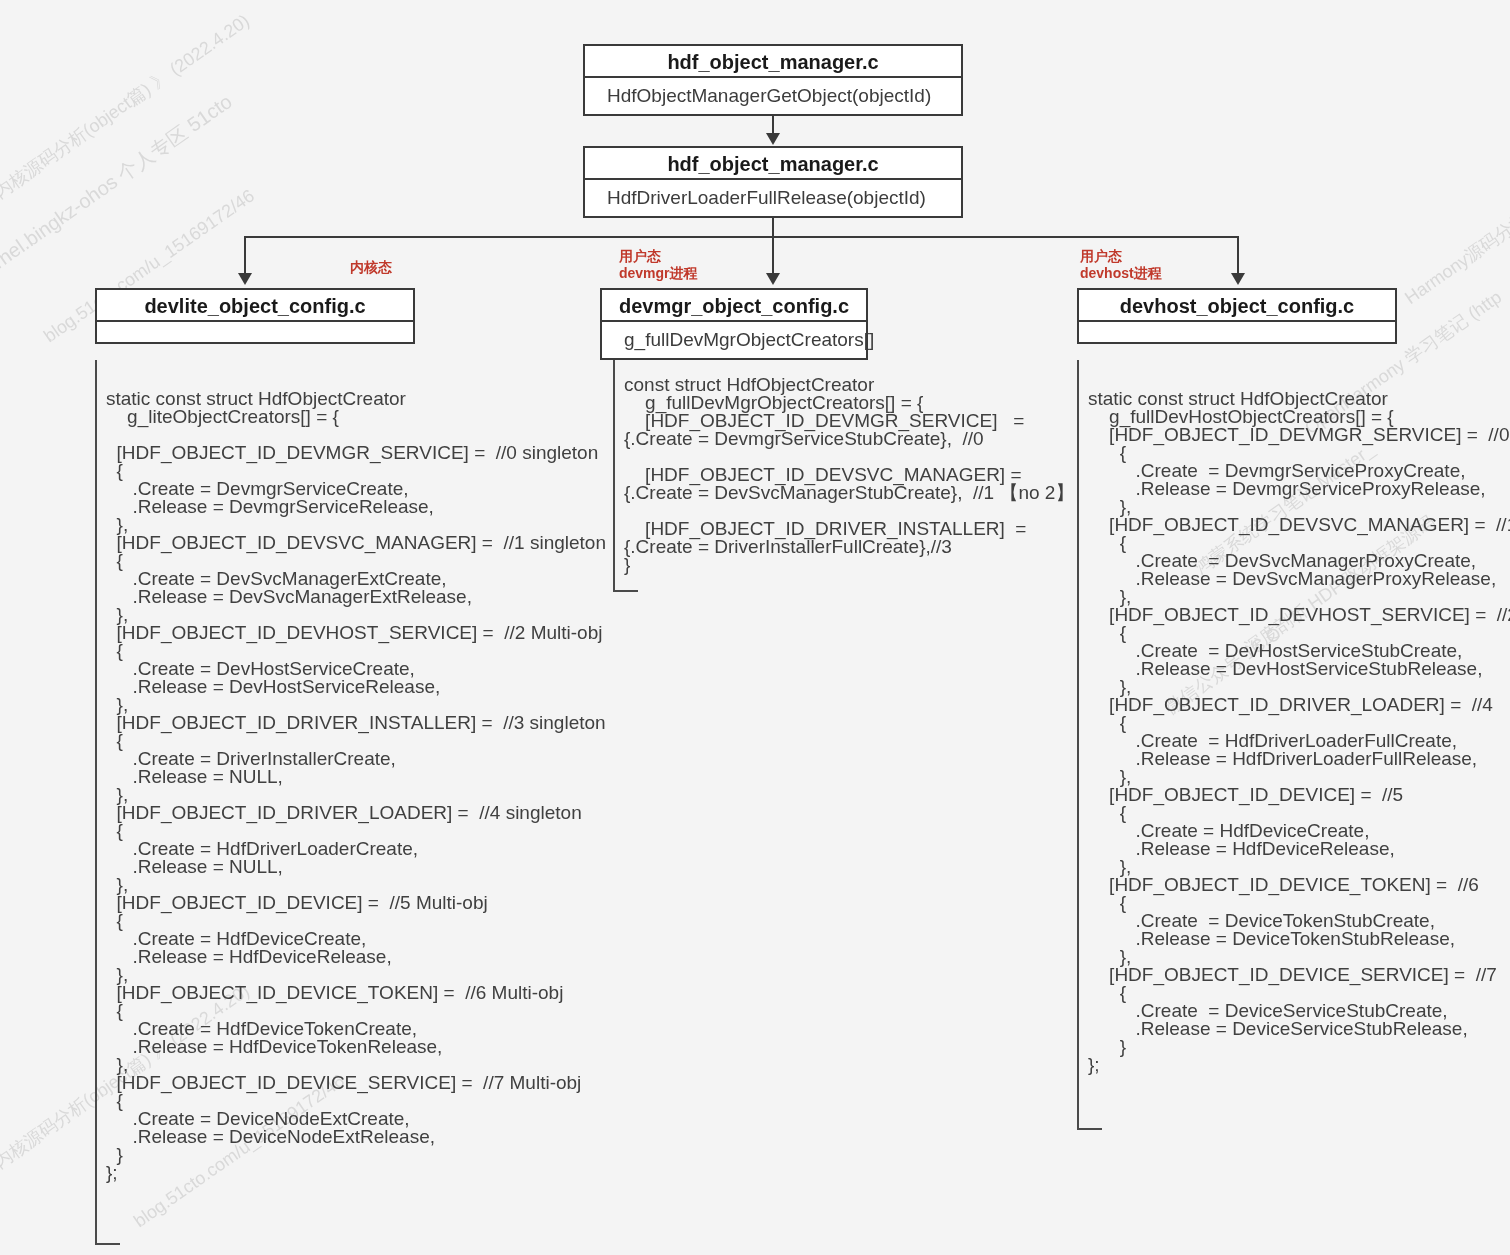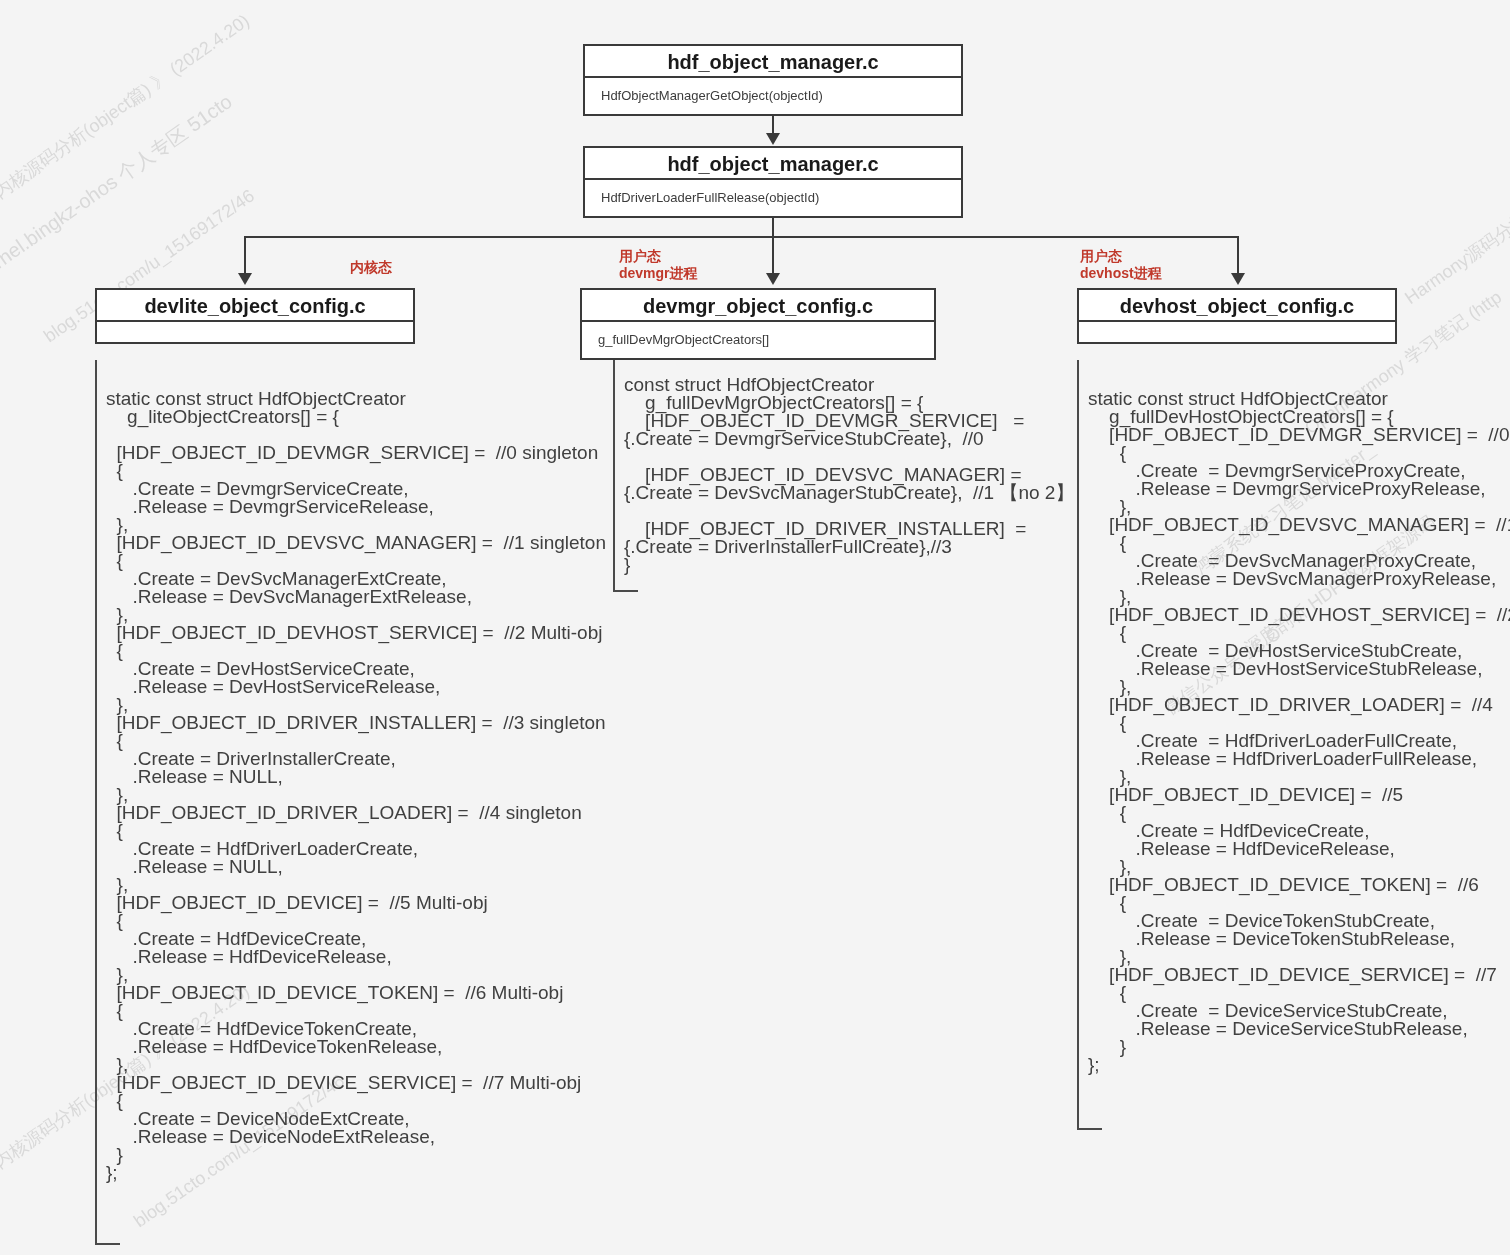--- a/index.html
+++ b/index.html
@@ -37,22 +37,22 @@
     text-align:center;
     font-weight:bold;
     font-size:20px;
     color:#1a1a1a;
     border-bottom:2px solid #3a3a3a;
     box-sizing:border-box;
     white-space:nowrap;
   }
   .uml .row{
     height:36px;line-height:36px;
-    padding-left:16px;
-    font-size:13px;
+    padding-left:22px;
+    font-size:19px;
     color:#3c3c3c;
     box-sizing:border-box;
     white-space:nowrap;
   }
 
   
   .ln{position:absolute;background:#3a3a3a;z-index:2;}
   .vline{width:2px;}
   .hline{height:2px;}
   .arrow{
@@ -183,21 +183,21 @@
      .Create = HdfDeviceTokenCreate,
      .Release = HdfDeviceTokenRelease,
   },
   [HDF_OBJECT_ID_DEVICE_SERVICE] =  //7 Multi-obj
   {
      .Create = DeviceNodeExtCreate,
      .Release = DeviceNodeExtRelease,
   }
 };</div>
 
-  <div class="uml" style="left:580px;top:288px;width:356px;height:72px;">
+  <div class="uml" style="left:600px;top:288px;width:268px;height:72px;">
     <div class="title">devmgr_object_config.c</div>
     <div class="row">g_fullDevMgrObjectCreators[]</div>
   </div>
   <div class="codeblk" style="left:613px;top:360px;width:25px;height:232px;"></div>
   <div class="codetxt" style="left:624px;top:376px;width:400px;">const struct HdfObjectCreator
     g_fullDevMgrObjectCreators[] = {
     [HDF_OBJECT_ID_DEVMGR_SERVICE]   =
 {.Create = DevmgrServiceStubCreate},  //0
 
     [HDF_OBJECT_ID_DEVSVC_MANAGER] =

